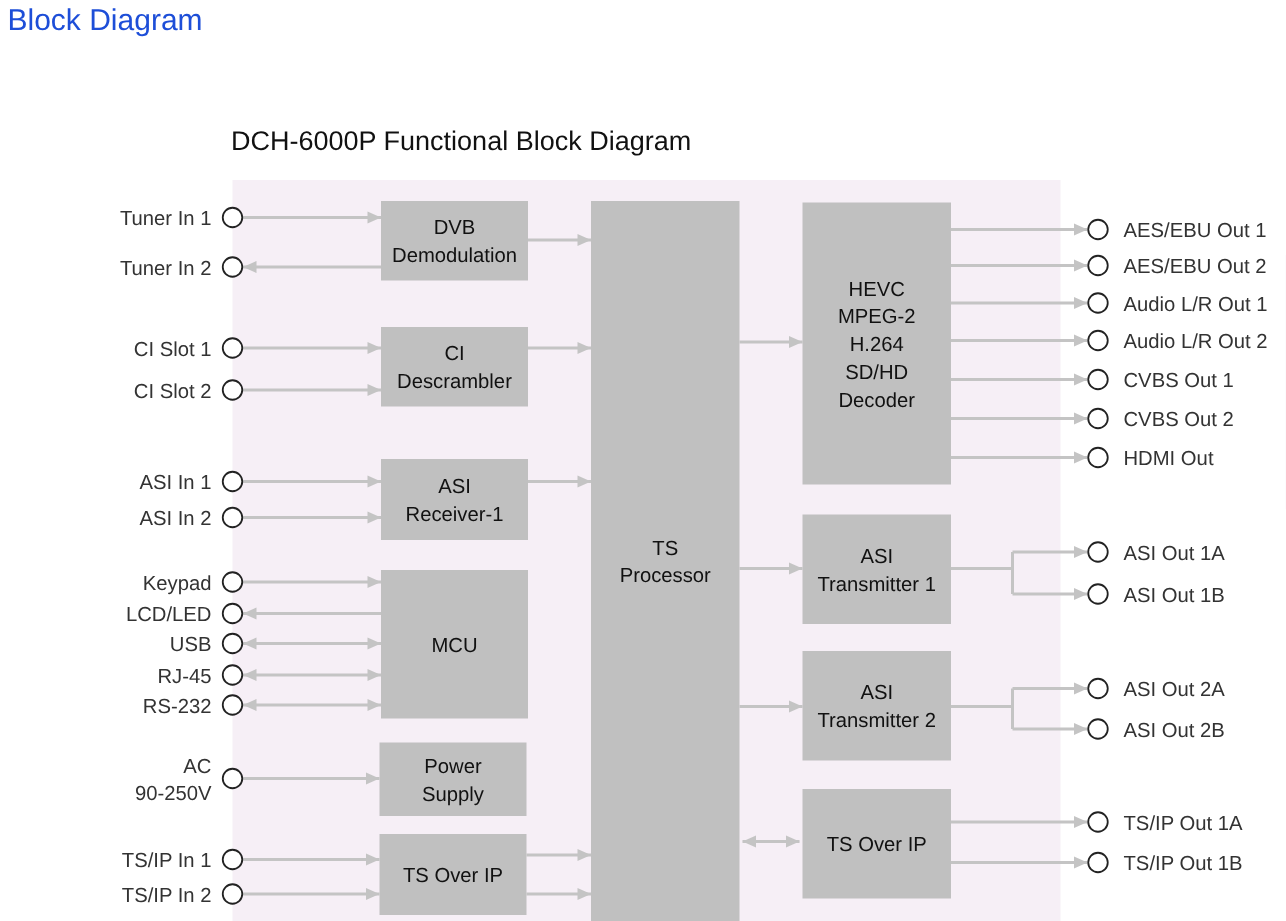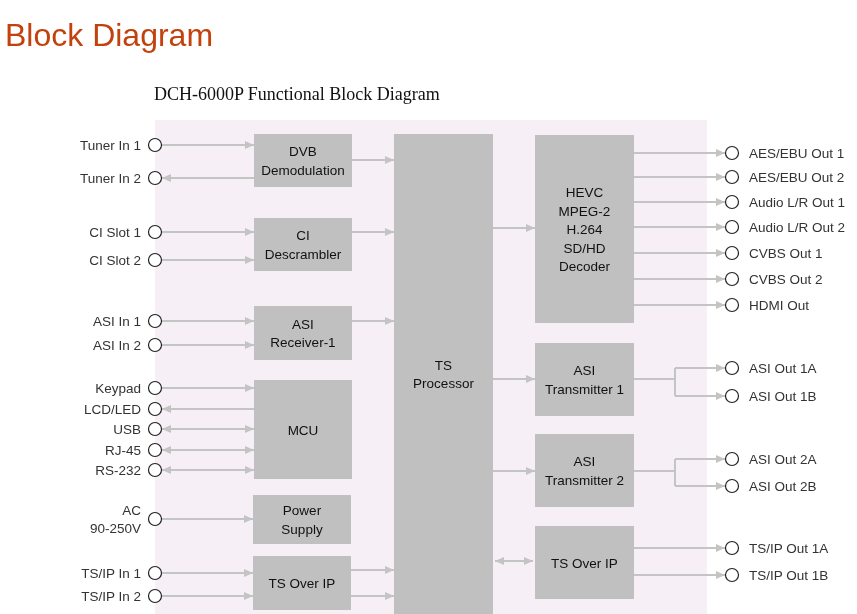--- a/index.html
+++ b/index.html
@@ -1,21 +1,21 @@
 <!DOCTYPE html>
 <html><head>
 <meta charset="utf-8">
 <style>
   html, body { margin:0; padding:0; background:#ffffff; }
   body { width:857px; height:614px; position:relative; overflow:hidden;
          font-family:"Liberation Sans", sans-serif; }
-  .page-heading { position:absolute; left:5px; top:17px; font-size:32px; color:#c2410c;
+  .page-heading { position:absolute; left:5px; top:3px; font-size:20px; color:#1d4ed8;
                   font-family:"Liberation Sans", sans-serif; white-space:nowrap; }
   .diagram-title { position:absolute; left:154px; top:84px; font-size:18px; color:#111;
-                   font-family:Liberation Serif, serif; white-space:nowrap; }
+                   font-family:Liberation Sans, sans-serif; white-space:nowrap; }
   #diagram { position:absolute; left:0; top:0; }
   .panel { fill:#f6eff6; }
   .block { fill:#c0c0c0; }
   .wire { stroke:#c4c4c4; stroke-width:2; fill:none; }
   .ah { fill:#c4c4c4; }
   .port { fill:#ffffff; stroke:#222; stroke-width:1.2; }
   .lbl { font-family:"Liberation Sans", sans-serif; font-size:13.5px; fill:#333; }
   .blbl { font-family:"Liberation Sans", sans-serif; font-size:13.5px; fill:#111; }
 </style>
 </head>

